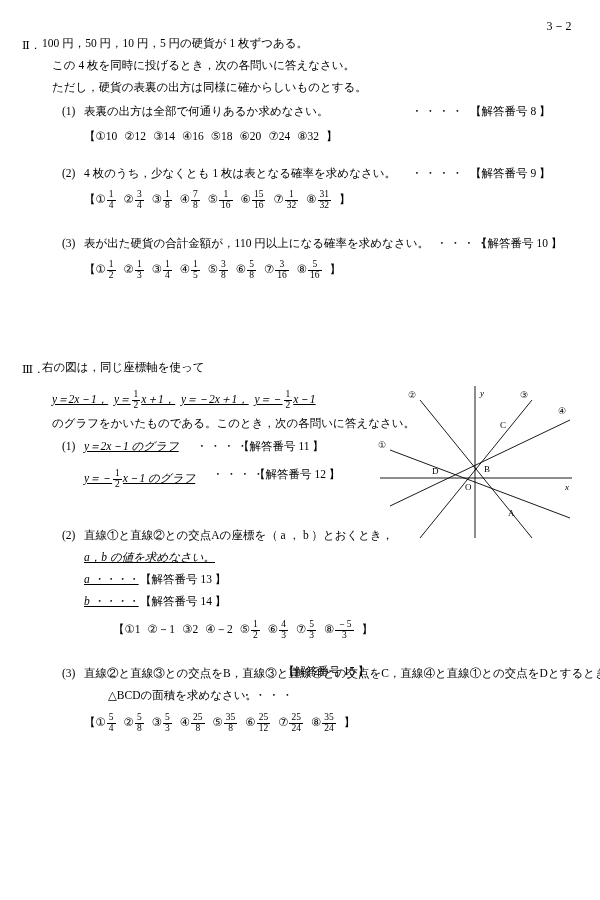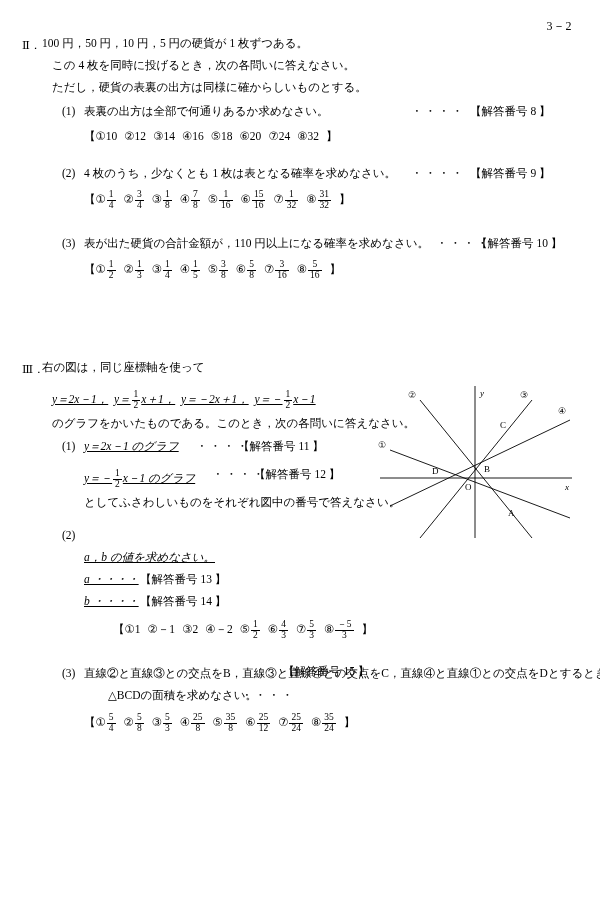--- a/index.html
+++ b/index.html
@@ -134,23 +134,23 @@
   <div class="blk ln ital" style="left:84px; top:441px;">y＝2x－1  のグラフ</div>
   <div class="blk ln dots" style="left:196px; top:441px;">・・・・</div>
   <div class="blk ln" style="left:238px; top:441px;">【解答番号 11 】</div>
 
   <div class="blk ln" style="left:84px; top:469px;">
     <span class="ital">y＝－</span><span class="fr"><span class="num">1</span><span class="den">2</span></span><span class="ital">x－1  のグラフ</span>
   </div>
   <div class="blk ln dots" style="left:212px; top:469px;">・・・・</div>
   <div class="blk ln" style="left:254px; top:469px;">【解答番号 12 】</div>
 
-  <div class="blk ln" style="left:84px; top:497px;">としてふさわしいものをそれぞれ図中の番号で答えなさい。</div>
 
   <div class="blk ln" style="left:62px; top:530px;">(2)</div>
+  <div class="blk ln" style="left:84px; top:530px;">直線①と直線②との交点Aの座標を（ a ， b ）とおくとき，</div>
   <div class="blk ln ital" style="left:84px; top:552px;">a，b の値を求めなさい。</div>
 
   <div class="blk ln ital" style="left:84px; top:574px;">a  ・・・・</div>
   <div class="blk ln" style="left:140px; top:574px;">【解答番号 13 】</div>
 
   <div class="blk ln ital" style="left:84px; top:596px;">b  ・・・・</div>
   <div class="blk ln" style="left:140px; top:596px;">【解答番号 14 】</div>
 
   <div class="blk ln" style="left:84px; top:620px;margin-left:29px;">
     <span>【</span><span class="choice">①1</span><span class="choice">②－1</span><span class="choice">③2</span><span class="choice">④－2</span><span class="choice"><span>⑤</span><span class="fr"><span class="num">1</span><span class="den">2</span></span></span><span class="choice"><span>⑥</span><span class="fr"><span class="num">4</span><span class="den">3</span></span></span><span class="choice"><span>⑦</span><span class="fr"><span class="num">5</span><span class="den">3</span></span></span><span class="choice"><span>⑧</span><span class="fr"><span class="num">－5</span><span class="den">3</span></span></span><span>】</span>

